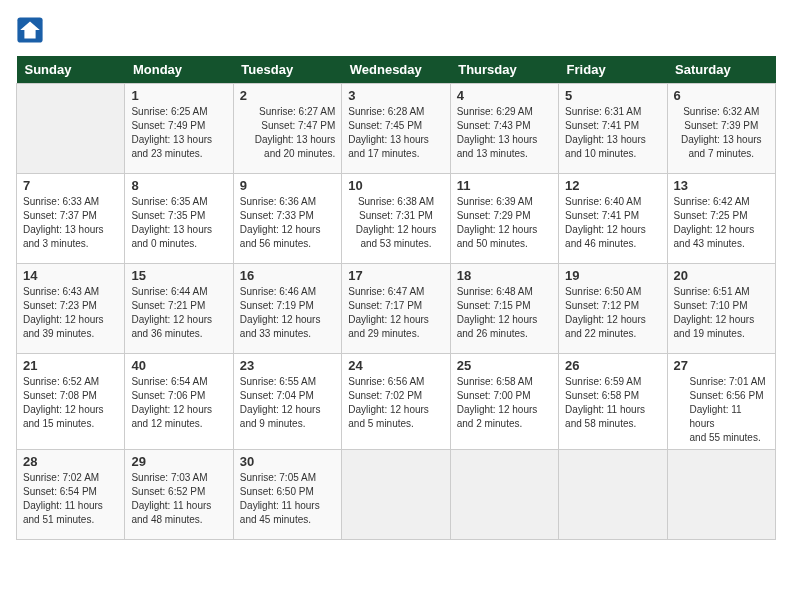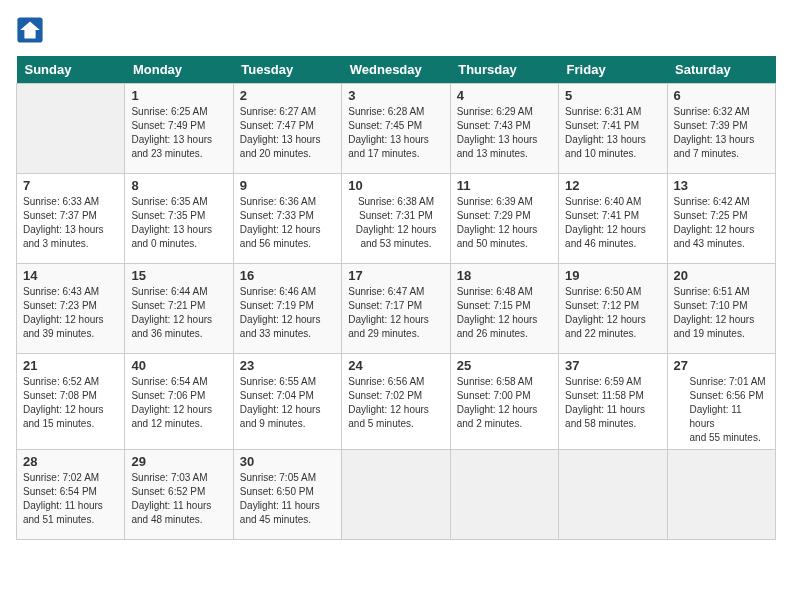--- a/index.html
+++ b/index.html
@@ -45,21 +45,21 @@
     .subtitle {
       font-size: 15px;
       color: #555;
     }
     table {
       width: 100%;
       border-collapse: collapse;
       font-size: 11px;
     }
     thead tr th {
-      background-color: #0f766e;
+      background-color: #14532d;
       color: white;
       text-align: left;
       padding: 6px 8px;
       font-size: 13px;
       font-weight: bold;
     }
     tbody tr td {
       border: 1px solid #ccc;
       vertical-align: top;
       padding: 4px 6px;
@@ -124,21 +124,21 @@
         <td class="empty"></td>
         <td>
           <div class="day-num">1</div>
           <div class="day-info" style="white-space: pre-line;">Sunrise: 6:25 AM
 Sunset: 7:49 PM
 Daylight: 13 hours
 and 23 minutes.</div>
         </td>
         <td>
           <div class="day-num">2</div>
-          <div class="day-info" style="white-space: pre-line;">Sunrise: 6:27 AM
+          <div class="day-info" style="white-space: pre-line; text-align: right;">Sunrise: 6:27 AM
 Sunset: 7:47 PM
 Daylight: 13 hours
 and 20 minutes.</div>
         </td>
         <td>
           <div class="day-num">3</div>
           <div class="day-info" style="white-space: pre-line;">Sunrise: 6:28 AM
 Sunset: 7:45 PM
 Daylight: 13 hours
 and 17 minutes.</div>
@@ -152,21 +152,21 @@
         </td>
         <td>
           <div class="day-num">5</div>
           <div class="day-info" style="white-space: pre-line;">Sunrise: 6:31 AM
 Sunset: 7:41 PM
 Daylight: 13 hours
 and 10 minutes.</div>
         </td>
         <td>
           <div class="day-num">6</div>
-          <div class="day-info" style="white-space: pre-line;">Sunrise: 6:32 AM
+          <div class="day-info" style="white-space: pre-line; text-align: center;">Sunrise: 6:32 AM
 Sunset: 7:39 PM
 Daylight: 13 hours
 and 7 minutes.</div>
         </td>
       </tr>
       <tr>
         <td>
           <div class="day-num">7</div>
           <div class="day-info" style="white-space: pre-line;">Sunrise: 6:33 AM
 Sunset: 7:37 PM
@@ -297,23 +297,23 @@
 and 5 minutes.</div>
         </td>
         <td>
           <div class="day-num">25</div>
           <div class="day-info" style="white-space: pre-line;">Sunrise: 6:58 AM
 Sunset: 7:00 PM
 Daylight: 12 hours
 and 2 minutes.</div>
         </td>
         <td>
-          <div class="day-num">37</div>
+          <div class="day-num">26</div>
           <div class="day-info" style="white-space: pre-line;">Sunrise: 6:59 AM
-Sunset: 11:58 PM
+Sunset: 6:58 PM
 Daylight: 11 hours
 and 58 minutes.</div>
         </td>
         <td>
           <div class="day-num">27</div>
           <div class="day-info" style="white-space: pre-line; margin-left: 16px;">Sunrise: 7:01 AM
 Sunset: 6:56 PM
 Daylight: 11 hours
 and 55 minutes.</div>
         </td>

